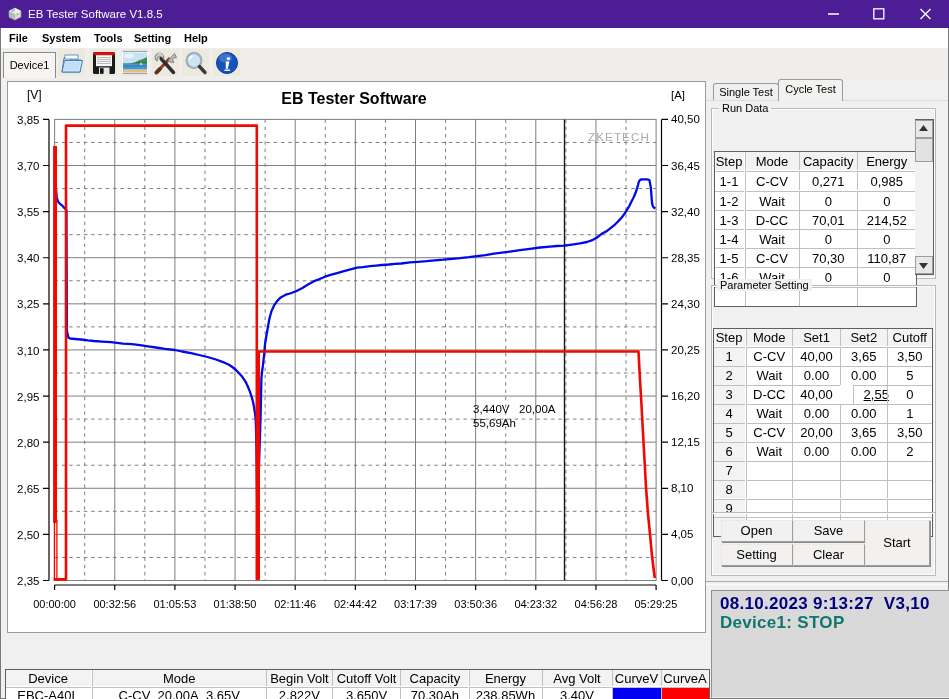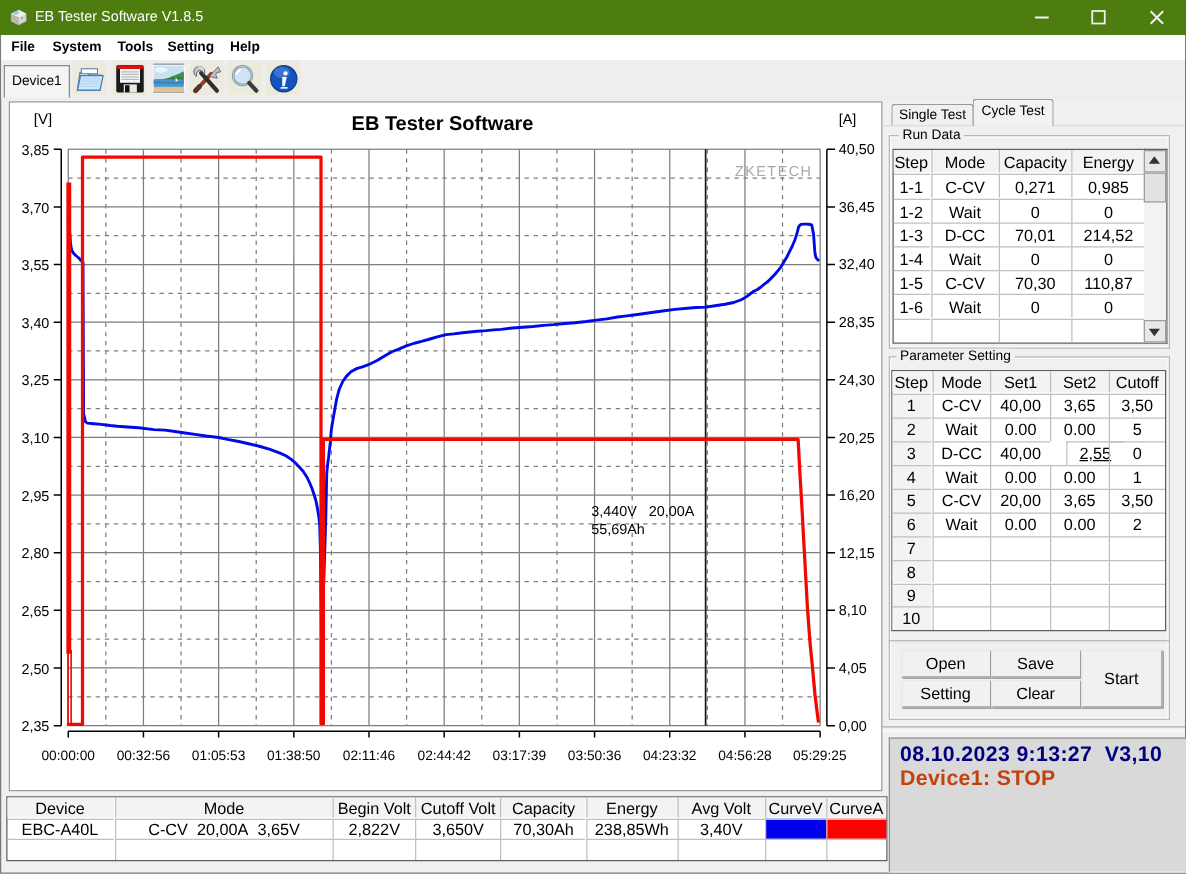--- a/index.html
+++ b/index.html
@@ -1,32 +1,32 @@
 <!DOCTYPE html>
 <html><head>
 <meta charset="utf-8">
 <style>
 html,body{margin:0;padding:0;}
 body{width:949px;height:699px;overflow:hidden;font-family:"Liberation Sans",sans-serif;background:#f0f0f0;}
 #win{position:absolute;left:0;top:0;width:949px;height:699px;background:#f0f0f0;box-shadow:inset 0 0 0 1px #7a7a7a;}
 .abs{position:absolute;}
 
-#titlebar{position:absolute;left:0;top:0;width:949px;height:28px;background:#4d7c0f;}
+#titlebar{position:absolute;left:0;top:0;width:949px;height:28px;background:#4c1d95;}
 #titletext{position:absolute;left:28px;top:7.5px;color:#ffffff;font-size:11.5px;}
 
 #menubar{position:absolute;left:1px;top:28px;width:947px;height:20px;background:#ffffff;font-weight:bold;}
 .mi{position:absolute;top:4px;font-size:11px;color:#000;}
 
 #toolbar{position:absolute;left:1px;top:48px;width:947px;height:32px;background:#efeeed;}
 #devtab{position:absolute;left:2px;top:4px;width:51px;height:25px;background:#f6f5f4;border:1px solid #8a8a8a;border-bottom:none;font-size:11px;text-align:center;line-height:24px;color:#000;}
 .tile{position:absolute;top:1px;width:27px;height:27px;background:#eceadc;}
 
 #chartpanel{position:absolute;left:7px;top:81px;width:697px;height:550px;background:#ffffff;border:1px solid #9a9a9a;overflow:hidden;}
 
-.tabl{position:absolute;font-size:13px;color:#000;}
+.tabl{position:absolute;font-size:13px;color:#000;margin-top:32px;}
 .cell{position:absolute;border-left:1px solid #c0c0c0;border-top:1px solid #c0c0c0;text-align:center;overflow:hidden;white-space:nowrap;}
 .gbox{position:absolute;border:1px solid #b9b9b9;box-shadow:inset 0 0 0 1px #fdfdfd;}
 .glab{position:absolute;background:#f0f0f0;font-size:11px;padding:0 3px;color:#000;}
 .btn{position:absolute;background:#f2f1f0;border:1px solid #9d9d9d;border-top-color:#e9e8e7;border-left-color:#e9e8e7;box-shadow:1px 1px 0 #8a8a8a;font-size:13px;text-align:center;color:#000;}
 </style>
 </head>
 <body>
 <div id="win">
   <div id="titlebar">
     <svg class="abs" style="left:7px;top:6px" width="16" height="16" viewBox="0 0 16 16">
@@ -274,21 +274,21 @@
 </div>
 <div class="gbox" style="left:711px;top:512px;width:223px;height:62px;"></div>
 <div class="btn" style="left:720.5px;top:520px;width:70px;height:20px;line-height:20px;">Open</div>
 <div class="btn" style="left:792.5px;top:520px;width:70px;height:20px;line-height:20px;">Save</div>
 <div class="btn" style="left:720.5px;top:543.5px;width:70px;height:20px;line-height:20px;">Setting</div>
 <div class="btn" style="left:792.5px;top:543.5px;width:70px;height:20px;line-height:20px;">Clear</div>
 <div class="btn" style="left:864.5px;top:520px;width:63px;height:43.5px;line-height:43px;">Start</div>
 <div class="abs" style="left:706px;top:581px;width:242px;height:2px;border-top:1px solid #ababab;border-bottom:1px solid #fdfdfd;"></div>
 <div class="abs" style="left:711px;top:590px;width:234px;height:106px;background:#d9d9d9;border:1px solid #909090;border-right-color:#eaeaea;border-bottom-color:#eaeaea;padding-left:12px;">
 <div class="abs" style="left:8px;top:3px;font-size:17px;font-weight:bold;color:#000080;letter-spacing:0.3px;">08.10.2023 9:13:27&nbsp;&nbsp;V3,10</div>
-<div class="abs" style="left:8px;top:22px;font-size:17px;font-weight:bold;color:#c2410c;letter-spacing:0.3px;">Device1: STOP</div>
+<div class="abs" style="left:8px;top:22px;font-size:17px;font-weight:bold;color:#0f766e;letter-spacing:0.3px;">Device1: STOP</div>
 </div>
 <div class="tabl" style="left:4.5px;top:636.5px;width:703.0px;height:50.0px;background:#fff;border:1px solid #5f5f5f;">
 <div class="cell" style="left:0.0px;top:0;width:85.0px;height:16.0px;line-height:17.0px;background:#f3f3f3;border-top:none;border-left:none;">Device</div>
 <div class="cell" style="left:86.0px;top:0;width:173.5px;height:16.0px;line-height:17.0px;background:#f3f3f3;border-top:none;">Mode</div>
 <div class="cell" style="left:260.5px;top:0;width:64.8px;height:16.0px;line-height:17.0px;background:#f3f3f3;border-top:none;">Begin Volt</div>
 <div class="cell" style="left:326.3px;top:0;width:67.5px;height:16.0px;line-height:17.0px;background:#f3f3f3;border-top:none;">Cutoff Volt</div>
 <div class="cell" style="left:394.8px;top:0;width:67.2px;height:16.0px;line-height:17.0px;background:#f3f3f3;border-top:none;">Capacity</div>
 <div class="cell" style="left:463.0px;top:0;width:72.0px;height:16.0px;line-height:17.0px;background:#f3f3f3;border-top:none;">Energy</div>
 <div class="cell" style="left:536.0px;top:0;width:69.0px;height:16.0px;line-height:17.0px;background:#f3f3f3;border-top:none;">Avg Volt</div>
 <div class="cell" style="left:606.0px;top:0;width:48.0px;height:16.0px;line-height:17.0px;background:#f3f3f3;border-top:none;">CurveV</div>

